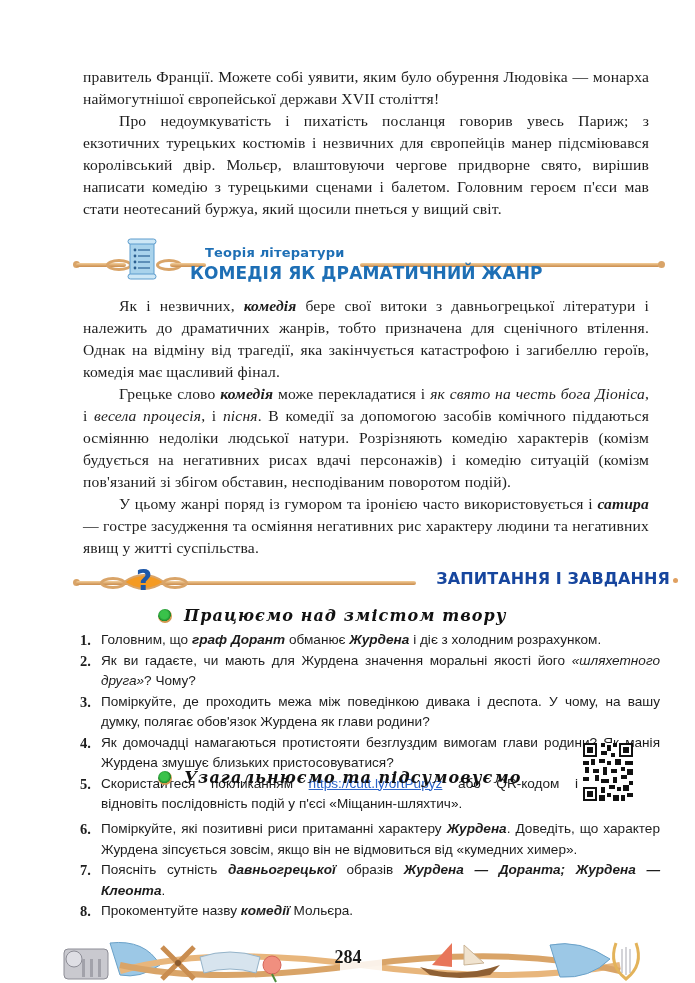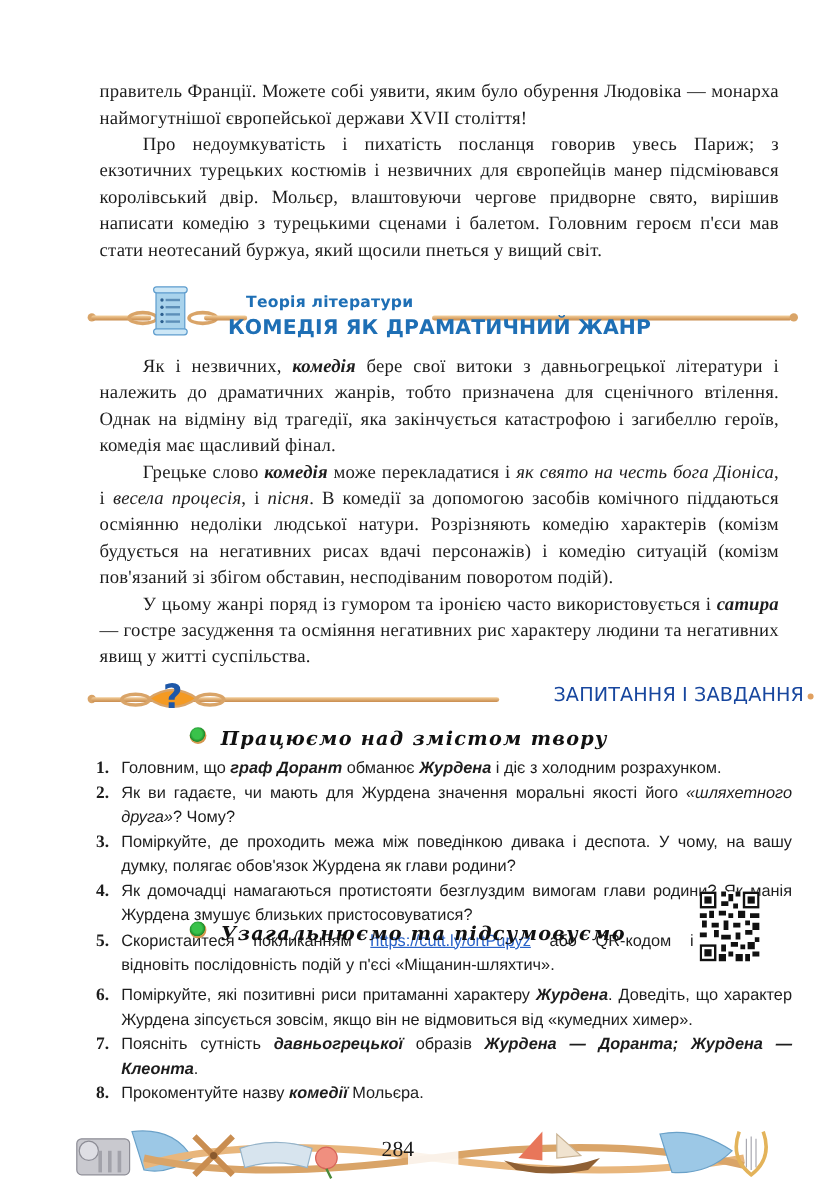--- a/index.html
+++ b/index.html
@@ -22,45 +22,45 @@
     .rope-end { position: absolute; width: 7px; height: 7px; border-radius: 50%; background: #d9a468; }
     .knot { position: absolute; width: 26px; height: 12px; border: 3px solid #d9a468; border-radius: 50%; }
 
     .theory-kicker { position: absolute; left: 135px; top: 8px; font-family: "DejaVu Sans", sans-serif; font-weight: bold;
                      font-size: 13px; color: #1e6fb5; letter-spacing: 0.2px; }
     .theory-title { position: absolute; left: 120px; top: 26px; font-family: "DejaVu Sans", sans-serif; font-weight: bold;
                     font-size: 17px; color: #1e6fb5; letter-spacing: 0.1px; }
 
     .scroll-icon { position: absolute; left: 55px; top: 0px; width: 34px; height: 44px; }
 
-    .qa-title { position: absolute; right: 10px; top: 7px; font-family: "DejaVu Sans", sans-serif; font-weight: normal;
+    .qa-title { position: absolute; right: 10px; top: 7px; font-family: "DejaVu Sans", sans-serif; font-weight: bold;
                 font-size: 16px; color: #17469e; letter-spacing: 0.1px; }
     .qa-dot { position: absolute; right: 2px; top: 16px; width: 5px; height: 5px; border-radius: 50%; background: #e0a060; }
 
     .subhead { position: absolute; left: 158px; font-family: "DejaVu Serif", serif; font-style: italic; font-weight: bold;
-               font-size: 16px; color: #111; letter-spacing: 1.1px; display: flex; }
+               font-size: 16px; color: #111; letter-spacing: 1.1px; display: flex; align-items: center; }
     .bullet { width: 14px; height: 14px; border-radius: 50%; margin-right: 12px;
               background: radial-gradient(circle at 45% 40%, #39c24a 0 35%, #1f8a2c 55%, #d69a50 60%, #c58543 100%); }
 
     
     .qlist { position: absolute; left: 80px; width: 580px; font-family: "Liberation Sans", sans-serif; font-size: 13.6px;
              line-height: 20.5px; color: #1d1d1d; }
     .q { display: flex; }
     .qnum { width: 21px; flex: 0 0 21px; font-family: "Liberation Serif", serif; font-weight: bold; font-size: 14.5px; }
     .qtext { flex: 1; text-align: justify; }
     .qtext b i, .qtext .bi { font-weight: bold; font-style: italic; }
     .qtext i { font-style: italic; }
     .link { color: #2a63c9; text-decoration: underline; }
 
     .qr { position: absolute; left: 583px; top: 742px; width: 50px; height: 60px; }
 
     
     .footer { position: absolute; left: 60px; top: 935px; width: 600px; height: 48px; }
-    .page-num { position: absolute; left: 258px; top: 12px; width: 60px; text-align: left; font-family: "Liberation Serif", serif;
-                font-weight: normal; font-size: 18px; color: #1a1a1a; }
+    .page-num { position: absolute; left: 258px; top: 12px; width: 60px; text-align: center; font-family: "Liberation Serif", serif;
+                font-weight: bold; font-size: 18px; color: #1a1a1a; }
   </style>
 </head>
 <body>
 
 <div class="page">
 
   <div class="prose" style="top:66px;">
     <p>правитель Франції. Можете собі уявити, яким було обурення Людовіка — монарха наймогутнішої європейської держави XVII століття!</p>
     <p class="indent">Про недоумкуватість і пихатість посланця говорив увесь Париж; з екзотичних турецьких костюмів і незвичних для європейців манер підсміювався королівський двір. Мольєр, влаштовуючи чергове придворне свято, вирішив написати комедію з турецькими сценами і балетом. Головним героєм п'єси мав стати неотесаний буржуа, який щосили пнеться у вищий світ.</p>
   </div>

